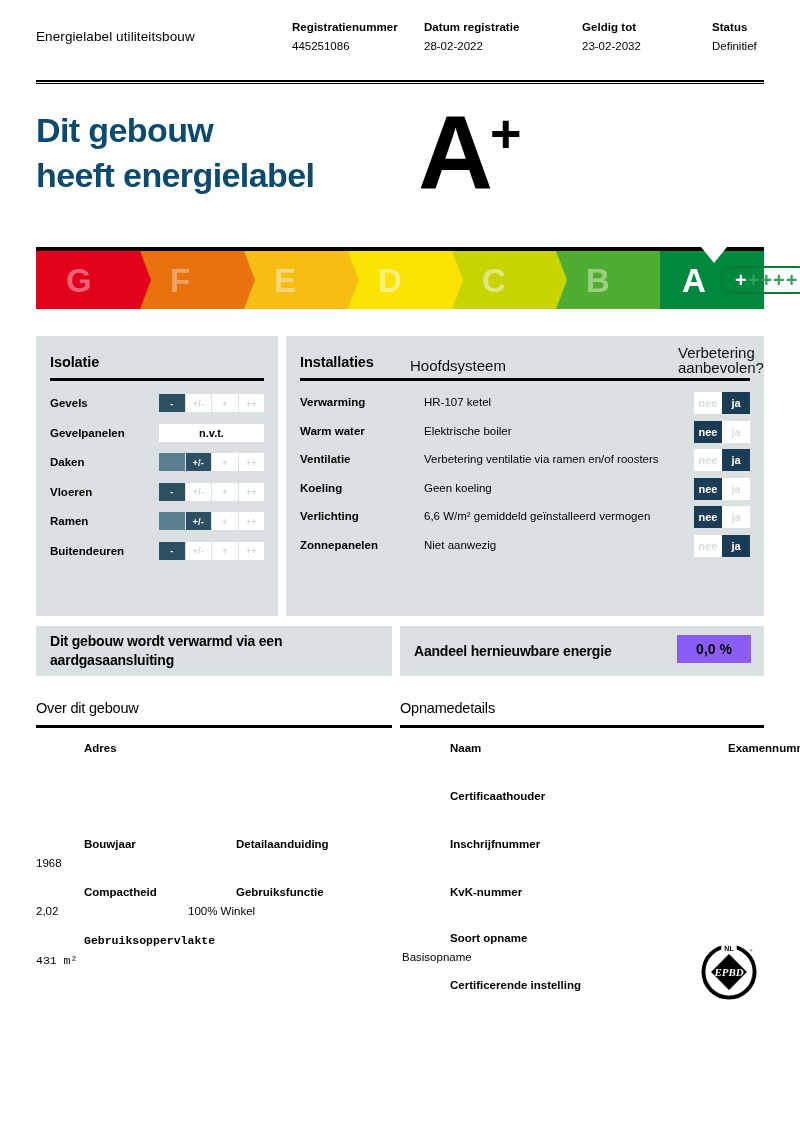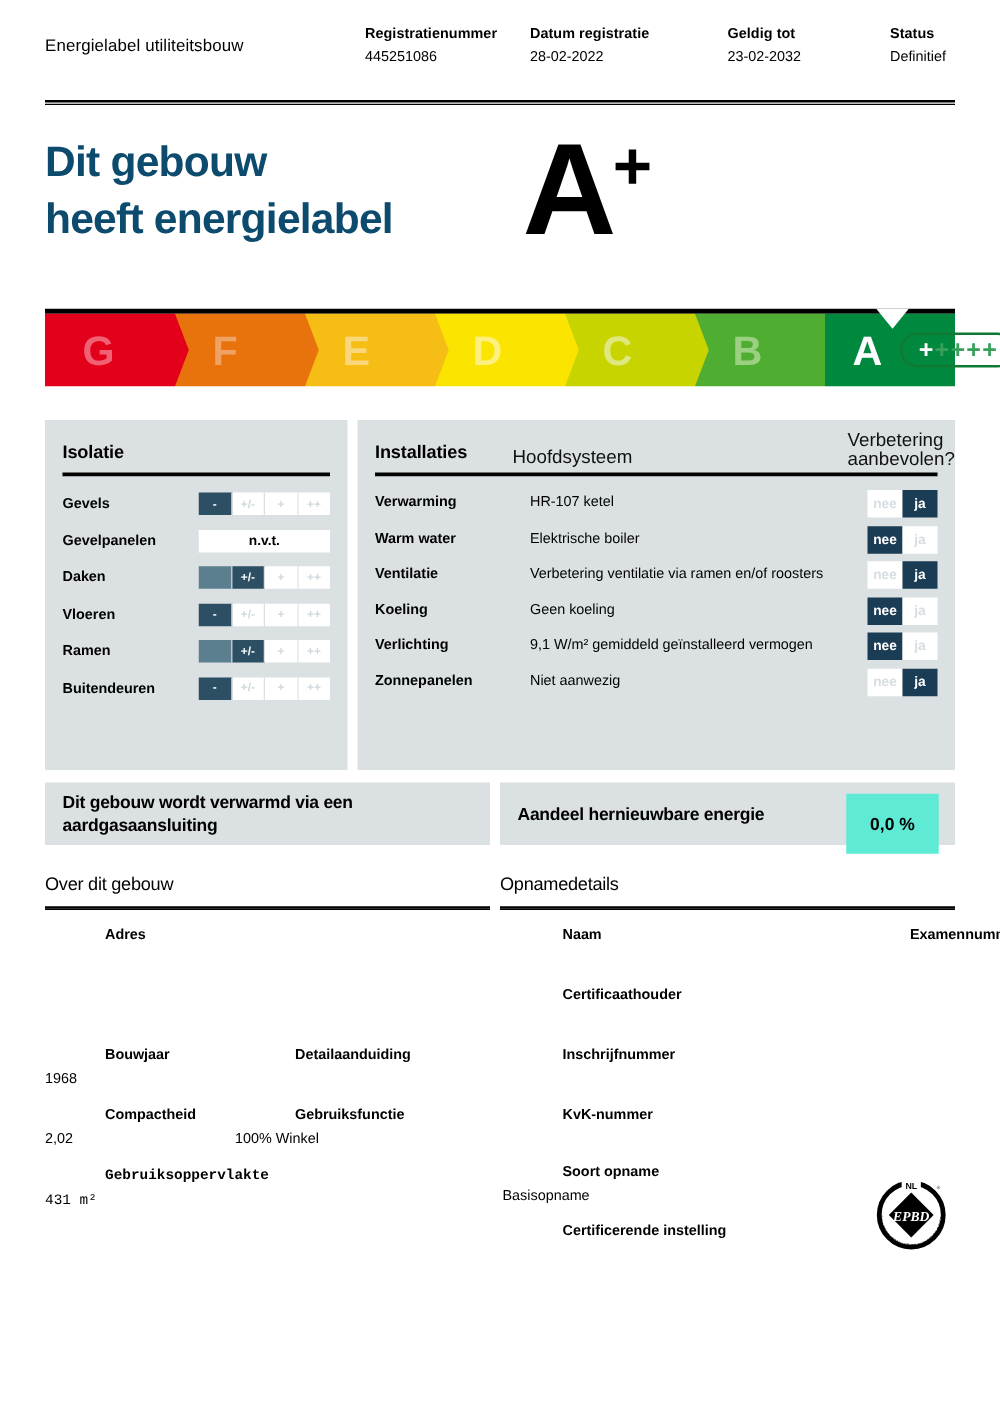--- a/index.html
+++ b/index.html
@@ -130,22 +130,22 @@
 
   
   .sum { position: absolute; background: #dbe1e3; display: flex; align-items: center; }
   .sum-left { left: 36px; top: 626px; width: 356px; height: 50px; }
   .sum-right { left: 400px; top: 626px; width: 364px; height: 50px; }
   .sum-text {
     margin-left: 14px; font-size: 14px; font-weight: 700; line-height: 19px;
     letter-spacing: -.2px;
   }
   .sum-value {
-    position: absolute; right: 13px; top: 9px; width: 74px; height: 48px;
-    background: #5eead4; display: flex; align-items: center; justify-content: center;
+    position: absolute; right: 13px; top: 9px; width: 74px; height: 28px;
+    background: #8b5cf6; display: flex; align-items: center; justify-content: center;
     font-size: 14px; font-weight: 700;
   }
 
   
   .sect { position: absolute; }
   .sect-left { left: 36px; top: 700px; width: 356px; }
   .sect-right { left: 400px; top: 700px; width: 364px; }
   .sect-title { font-size: 14.5px; font-weight: 400; letter-spacing: -.2px; }
   .sect-rule {
     margin-top: 9px; height: 3px;
@@ -322,21 +322,21 @@
         <div class="ins-row" style="top: 141.5px;">
           <div class="ins-label">Koeling</div>
           <div class="ins-sys">Geen koeling</div>
           <div class="toggle">
             <div class="tg on">nee</div>
             <div class="tg">ja</div>
           </div>
         </div>
         <div class="ins-row" style="top: 170px;">
           <div class="ins-label">Verlichting</div>
-          <div class="ins-sys">9,1 W/m² gemiddeld geïnstalleerd vermogen</div>
+          <div class="ins-sys">6,6 W/m² gemiddeld geïnstalleerd vermogen</div>
           <div class="toggle">
             <div class="tg on">nee</div>
             <div class="tg">ja</div>
           </div>
         </div>
         <div class="ins-row" style="top: 198.5px;">
           <div class="ins-label">Zonnepanelen</div>
           <div class="ins-sys">Niet aanwezig</div>
           <div class="toggle">
             <div class="tg">nee</div>

